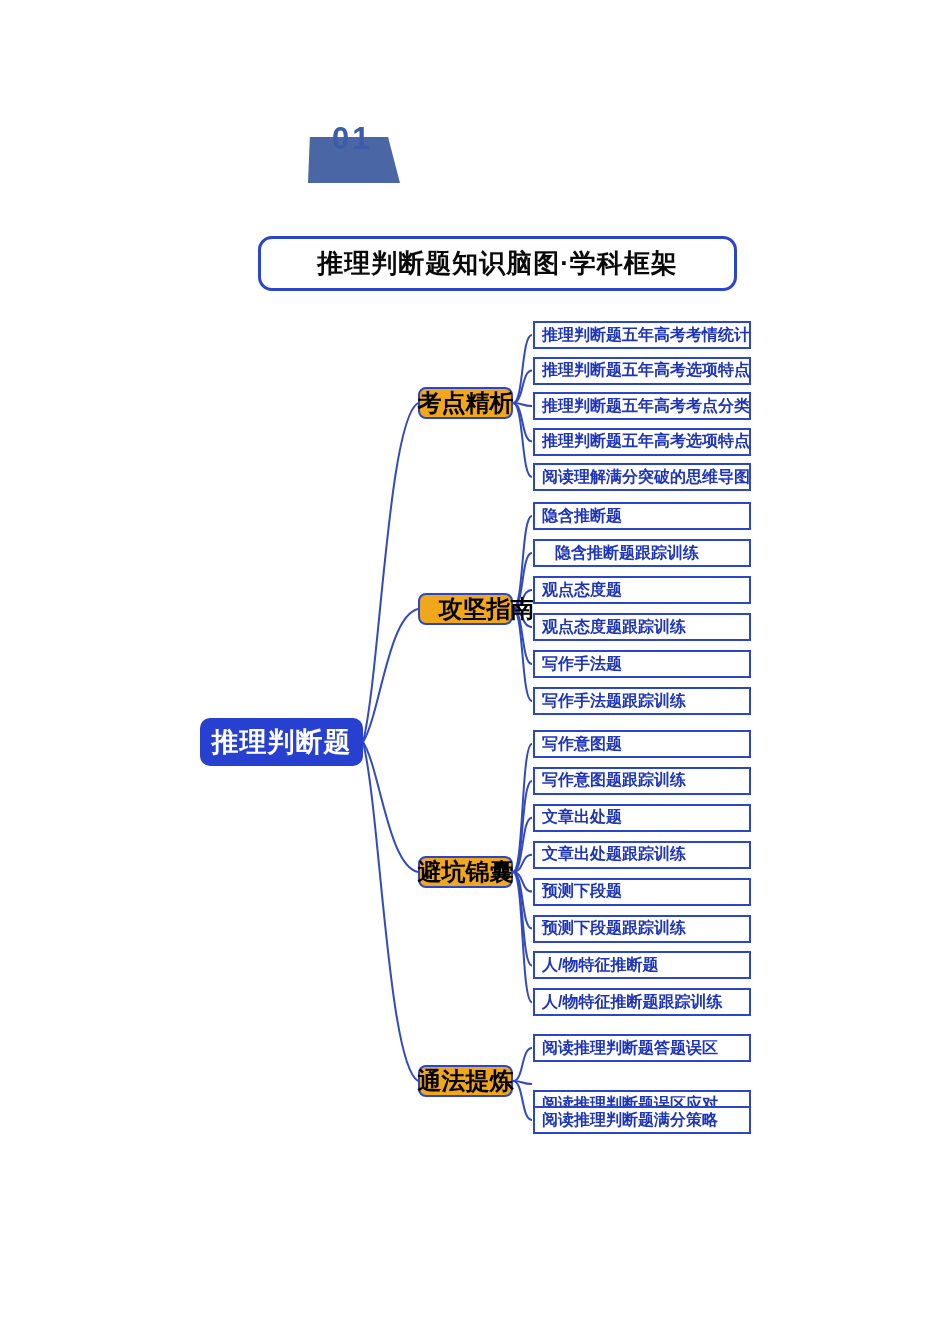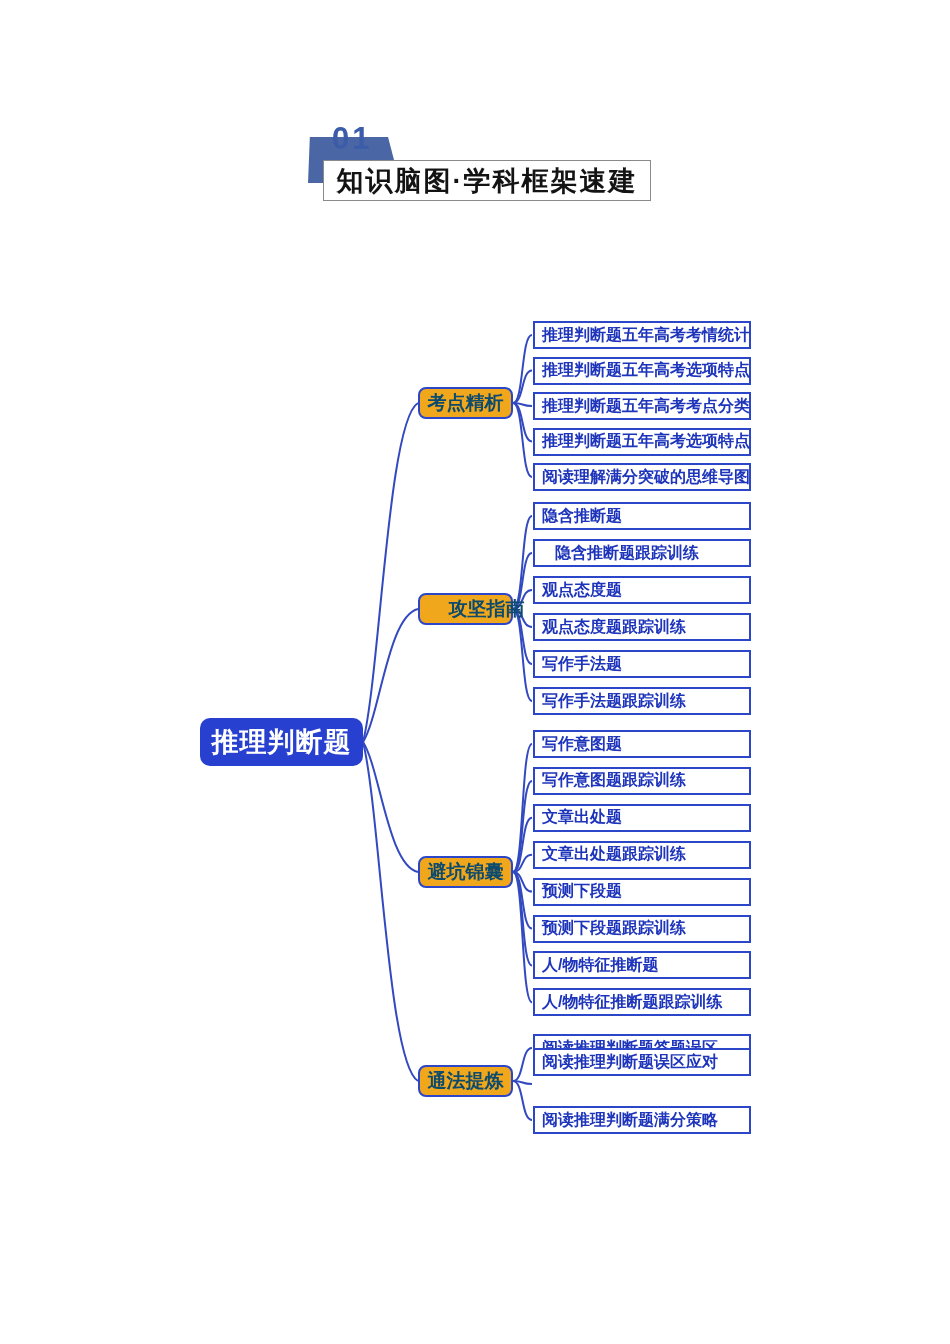--- a/index.html
+++ b/index.html
@@ -41,42 +41,42 @@
   .root-node {
     position:absolute; left:200px; top:718px; width:163px; height:48px;
     background:var(--node-blue,#2840cf); border-radius:10px;
     color:#ffffff; font-size:27px; font-weight:bold; letter-spacing:1px;
     display:flex; align-items:center; justify-content:center;
   }
   .branch-node {
     position:absolute; left:418px; width:95px; height:32px; box-sizing:border-box;
     background:var(--branch-orange,#f0a71c);
     border:2px solid var(--primary-blue,#2b46c8); border-radius:8px;
-    color:#0c4a6e; font-size:19px; font-weight:bold;
+    color:#000000; font-size:24px; font-weight:bold;
     display:flex; align-items:center; justify-content:center; white-space:nowrap;
   }
   .leaf-node {
     position:absolute; left:533px; width:218px; height:28px; box-sizing:border-box;
     background:#ffffff;
     border:2px solid var(--primary-blue,#2b46c8); border-radius:0;
     color:var(--leaf-text-blue,#1d34bb); font-size:16px; font-weight:bold;
     display:flex; align-items:center; padding-left:7px; white-space:nowrap;
   }
 </style>
 </head>
 <body>
 
 <div class="page">
 
   <div class="hdr-shape"></div>
   <div class="hdr-num">01</div>
-  <div class="hdr-box">
-    <span>知识脑图·学科框架速建</span>
+
+  <div class="title-bar">
+    <span>推理判断题知识脑图·学科框架</span>
   </div>
-
 
   <svg id="connector-svg" class="connectors" viewBox="0 0 950 1344" xmlns="http://www.w3.org/2000/svg">
       <path d="M363,742 C380,674.2 388,419.9 418,403"></path>
       <path d="M513,403 C524,403 521,335 532,335"></path>
       <path d="M513,403 C524,403 521,370.5 532,370.5"></path>
       <path d="M513,403 C524,403 521,406 532,406"></path>
       <path d="M513,403 C524,403 521,441.5 532,441.5"></path>
       <path d="M513,403 C524,403 521,477 532,477"></path>
       <path d="M363,742 C380,715.4 388,615.6 418,609"></path>
       <path d="M513,609 C524,609 521,516 532,516"></path>
@@ -120,17 +120,17 @@
       <div class="leaf-node" style="top: 730px;">写作意图题</div>
       <div class="leaf-node" style="top: 766.9px;">写作意图题跟踪训练</div>
       <div class="leaf-node" style="top: 803.8px;">文章出处题</div>
       <div class="leaf-node" style="top: 840.7px;">文章出处题跟踪训练</div>
       <div class="leaf-node" style="top: 877.6px;">预测下段题</div>
       <div class="leaf-node" style="top: 914.5px;">预测下段题跟踪训练</div>
       <div class="leaf-node" style="top: 951.4px;">人/物特征推断题</div>
       <div class="leaf-node" style="top: 988.3px;">人/物特征推断题跟踪训练</div>
       <div class="branch-node" style="top: 1065px;">通法提炼</div>
       <div class="leaf-node" style="top: 1034px;">阅读推理判断题答题误区</div>
-      <div class="leaf-node" style="top: 1048px;">阅读推理判断题误区应对</div>
+      <div class="leaf-node" style="top: 1090px;">阅读推理判断题误区应对</div>
       <div class="leaf-node" style="top: 1106px;">阅读推理判断题满分策略</div>
     </div>
 
 </div>
 
 </body></html>

